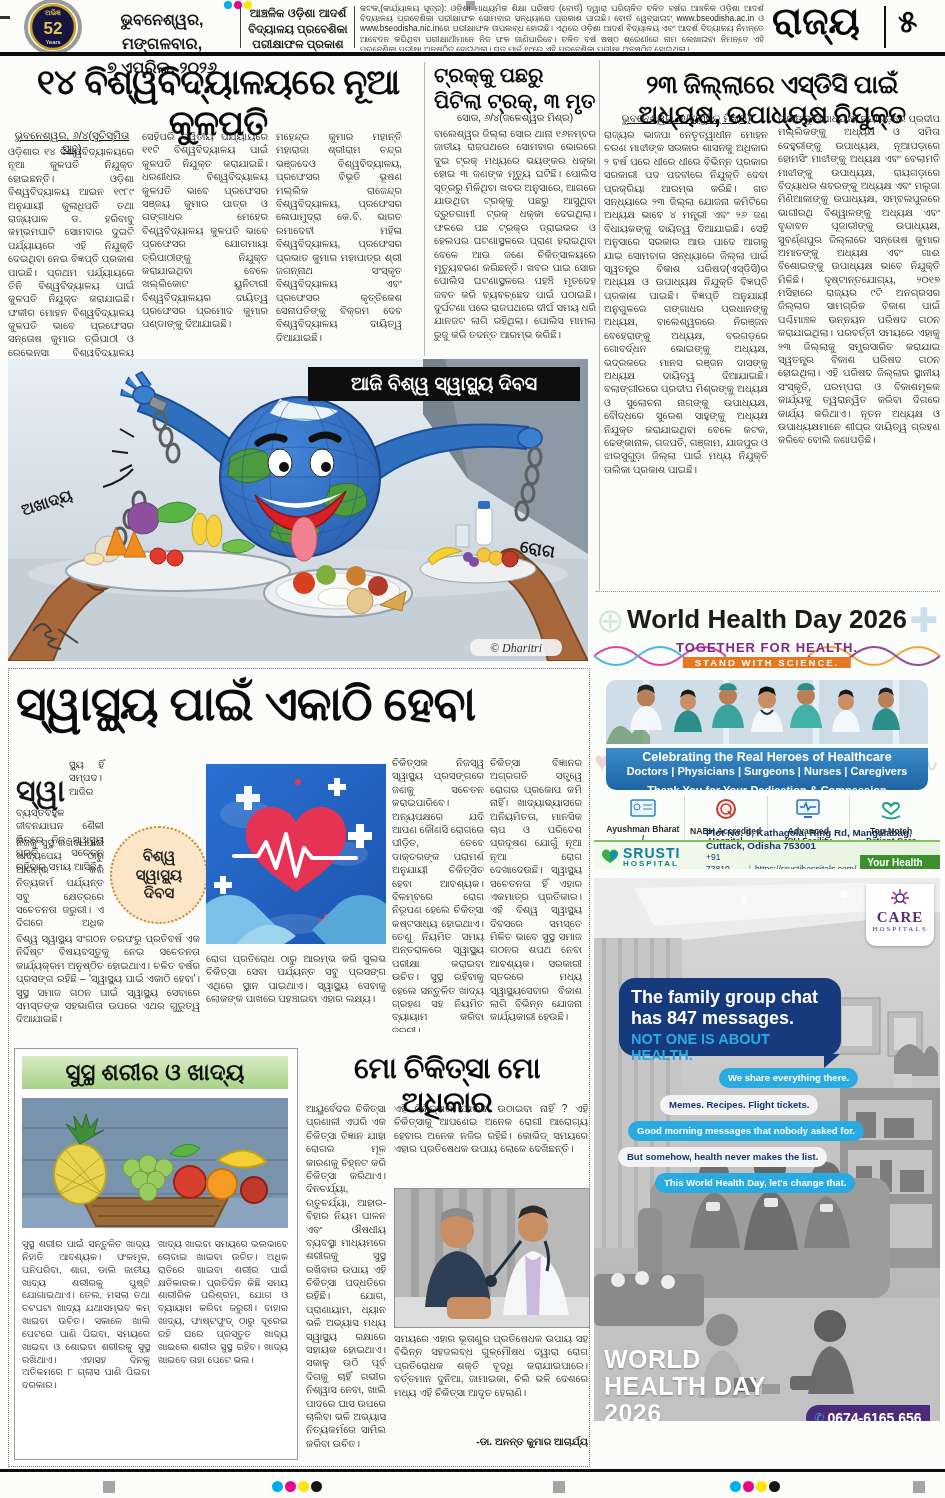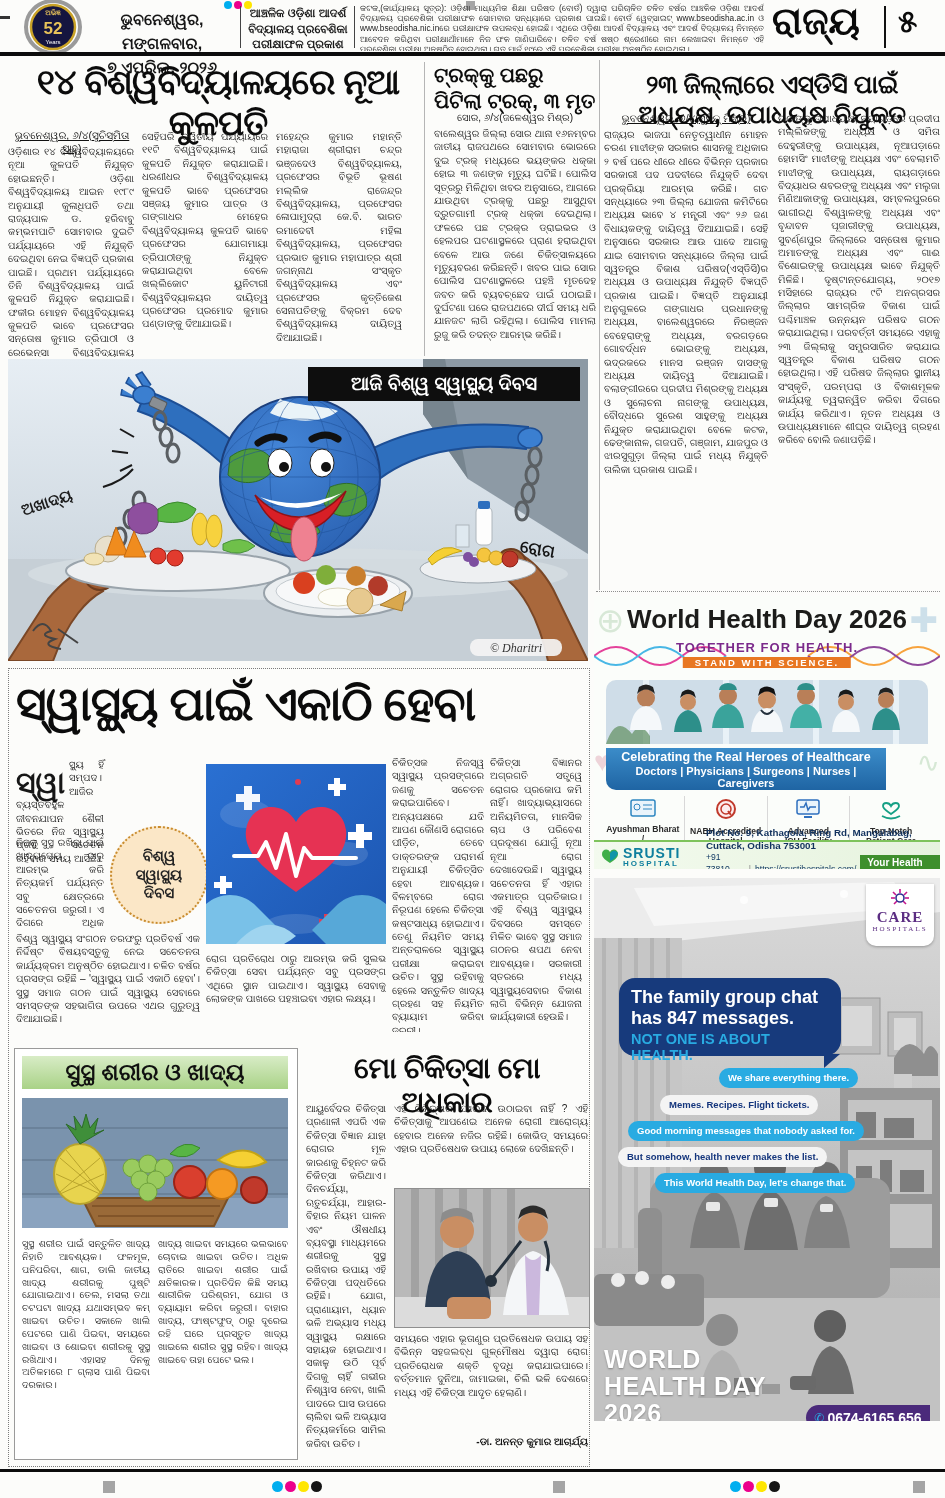--- a/index.html
+++ b/index.html
@@ -203,21 +203,21 @@
     <rect x="462" y="280" width="92" height="17" rx="8" fill="#f4f4f4" opacity="0.92"></rect>
     <text x="508" y="293" text-anchor="middle" font-size="12" font-style="italic" fill="#333" font-family="Liberation Serif, serif">© Dharitri</text>
   </svg>
 
   <div class="abs" style="left:596px;top:591px;width:344px;border-top:1px dotted #8f8f8f;"></div>
 
   <div class="abs" style="left:8px;top:668px;width:580px;height:797px;border:1.5px dotted #7c7c7c;"></div>
   <div class="hl" style="left:16px;top:676px;width:564px;font-size:47px;letter-spacing:-1px;">ସ୍ୱାସ୍ଥ୍ୟ ପାଇଁ ଏକାଠି ହେବା</div>
 
   <div class="abs" style="left:16px;top:758px;width:88px;">
-    <span style="float:left;font-size:30px;font-weight:bold;line-height:1;margin:10px 4px 0 0;">ସ୍ୱା</span>
+    <span style="float:left;font-size:30px;font-weight:bold;line-height:1;margin:18px 4px 0 0;">ସ୍ୱା</span>
     <span class="odia" style="font-size:10px;line-height:1.34;text-align:justify;display:block;">ସ୍ଥ୍ୟ ହିଁ ସମ୍ପଦ। ଆଜିର ବ୍ୟସ୍ତବହୁଳ ଜୀବନଯାପନ ଶୈଳୀ ଭିତରେ ନିଜ ସ୍ୱାସ୍ଥ୍ୟ ପ୍ରତି ସଚେତନ ରହିବାର ସମୟ ଆସିଛି।</span>
   </div>
   <div class="col" style="left:16px;top:836px;width:88px;height:92px;">ନିଜକୁ ସୁସ୍ଥ ରଖିବା ପାଇଁ ଖାଦ୍ୟପେୟ ଠାରୁ ଆରମ୍ଭ କରି ନିତ୍ୟକର୍ମ ପର୍ଯ୍ୟନ୍ତ ସବୁ କ୍ଷେତ୍ରରେ ସଚେତନତା ଜରୁରୀ। ଏ ଦିଗରେ ଅଧିକ ଜନସଚେତନତା ସୃଷ୍ଟି କରିବା ଲାଗି ପ୍ରତିବର୍ଷ ଏପ୍ରିଲ ୭ ତାରିଖରେ 'ବିଶ୍ୱ ସ୍ୱାସ୍ଥ୍ୟ ଦିବସ' ପାଳନ କରାଯାଏ।</div>
 
   <div class="abs preline" style="left:110px;top:826px;width:94px;height:94px;border-radius:50%;background:#fbe7c7;border:2px dotted #c98c2e;display:flex;align-items:center;justify-content:center;text-align:center;font-weight:bold;font-size:15px;line-height:1.25;color:#222;">ବିଶ୍ୱ
 ସ୍ୱାସ୍ଥ୍ୟ
 ଦିବସ</div>
 
   <svg class="abs" style="left:206px;top:764px;" width="180" height="180" viewBox="0 0 180 180">
     <defs>
@@ -388,21 +388,21 @@
               <path d="M-8,4 q8,-8 16,0 l-2,-6 q-6,-5 -12,0 Z" fill="#1a1a1a"></path>
               <path d="M-14,38 q2,-20 14,-22 q12,2 14,22 Z" fill="#f5f8fa"></path>
             </g>
           <g transform="translate(280,12)">
               <circle cx="0" cy="8" r="8" fill="#b97f58"></circle>
               <path d="M-8,4 q8,-8 16,0 l-2,-6 q-6,-5 -12,0 Z" fill="#222"></path>
               <path d="M-14,38 q2,-20 14,-22 q12,2 14,22 Z" fill="#2d8f8a"></path>
             </g>
         </g>
       </svg>
-      <div style="width:280px;height:46px;background:linear-gradient(#3b8cc9,#1b5f9e);color:#fff;text-align:center;padding-top:2px;">
+      <div style="width:322px;height:46px;background:linear-gradient(#3b8cc9,#1b5f9e);color:#fff;text-align:center;padding-top:2px;">
         <div style="font-size:12.5px;font-weight:bold;">Celebrating the Real Heroes of Healthcare</div>
         <div style="font-size:11px;font-weight:bold;margin-top:1px;">Doctors | Physicians | Surgeons | Nurses | Caregivers</div>
         <div style="font-size:11px;font-weight:bold;margin-top:7px;">Thank You for Your Dedication &amp; Compassion</div>
       </div>
     </div>
 
     <div class="abs" style="left:8px;top:200px;width:330px;display:flex;">
       <div class="featcell">
         <svg width="26" height="20" viewBox="0 0 26 20">
             <rect x="1" y="2" width="24" height="16" rx="2" fill="#eaf4fb" stroke="#2e86c1" stroke-width="1.5"></rect>

